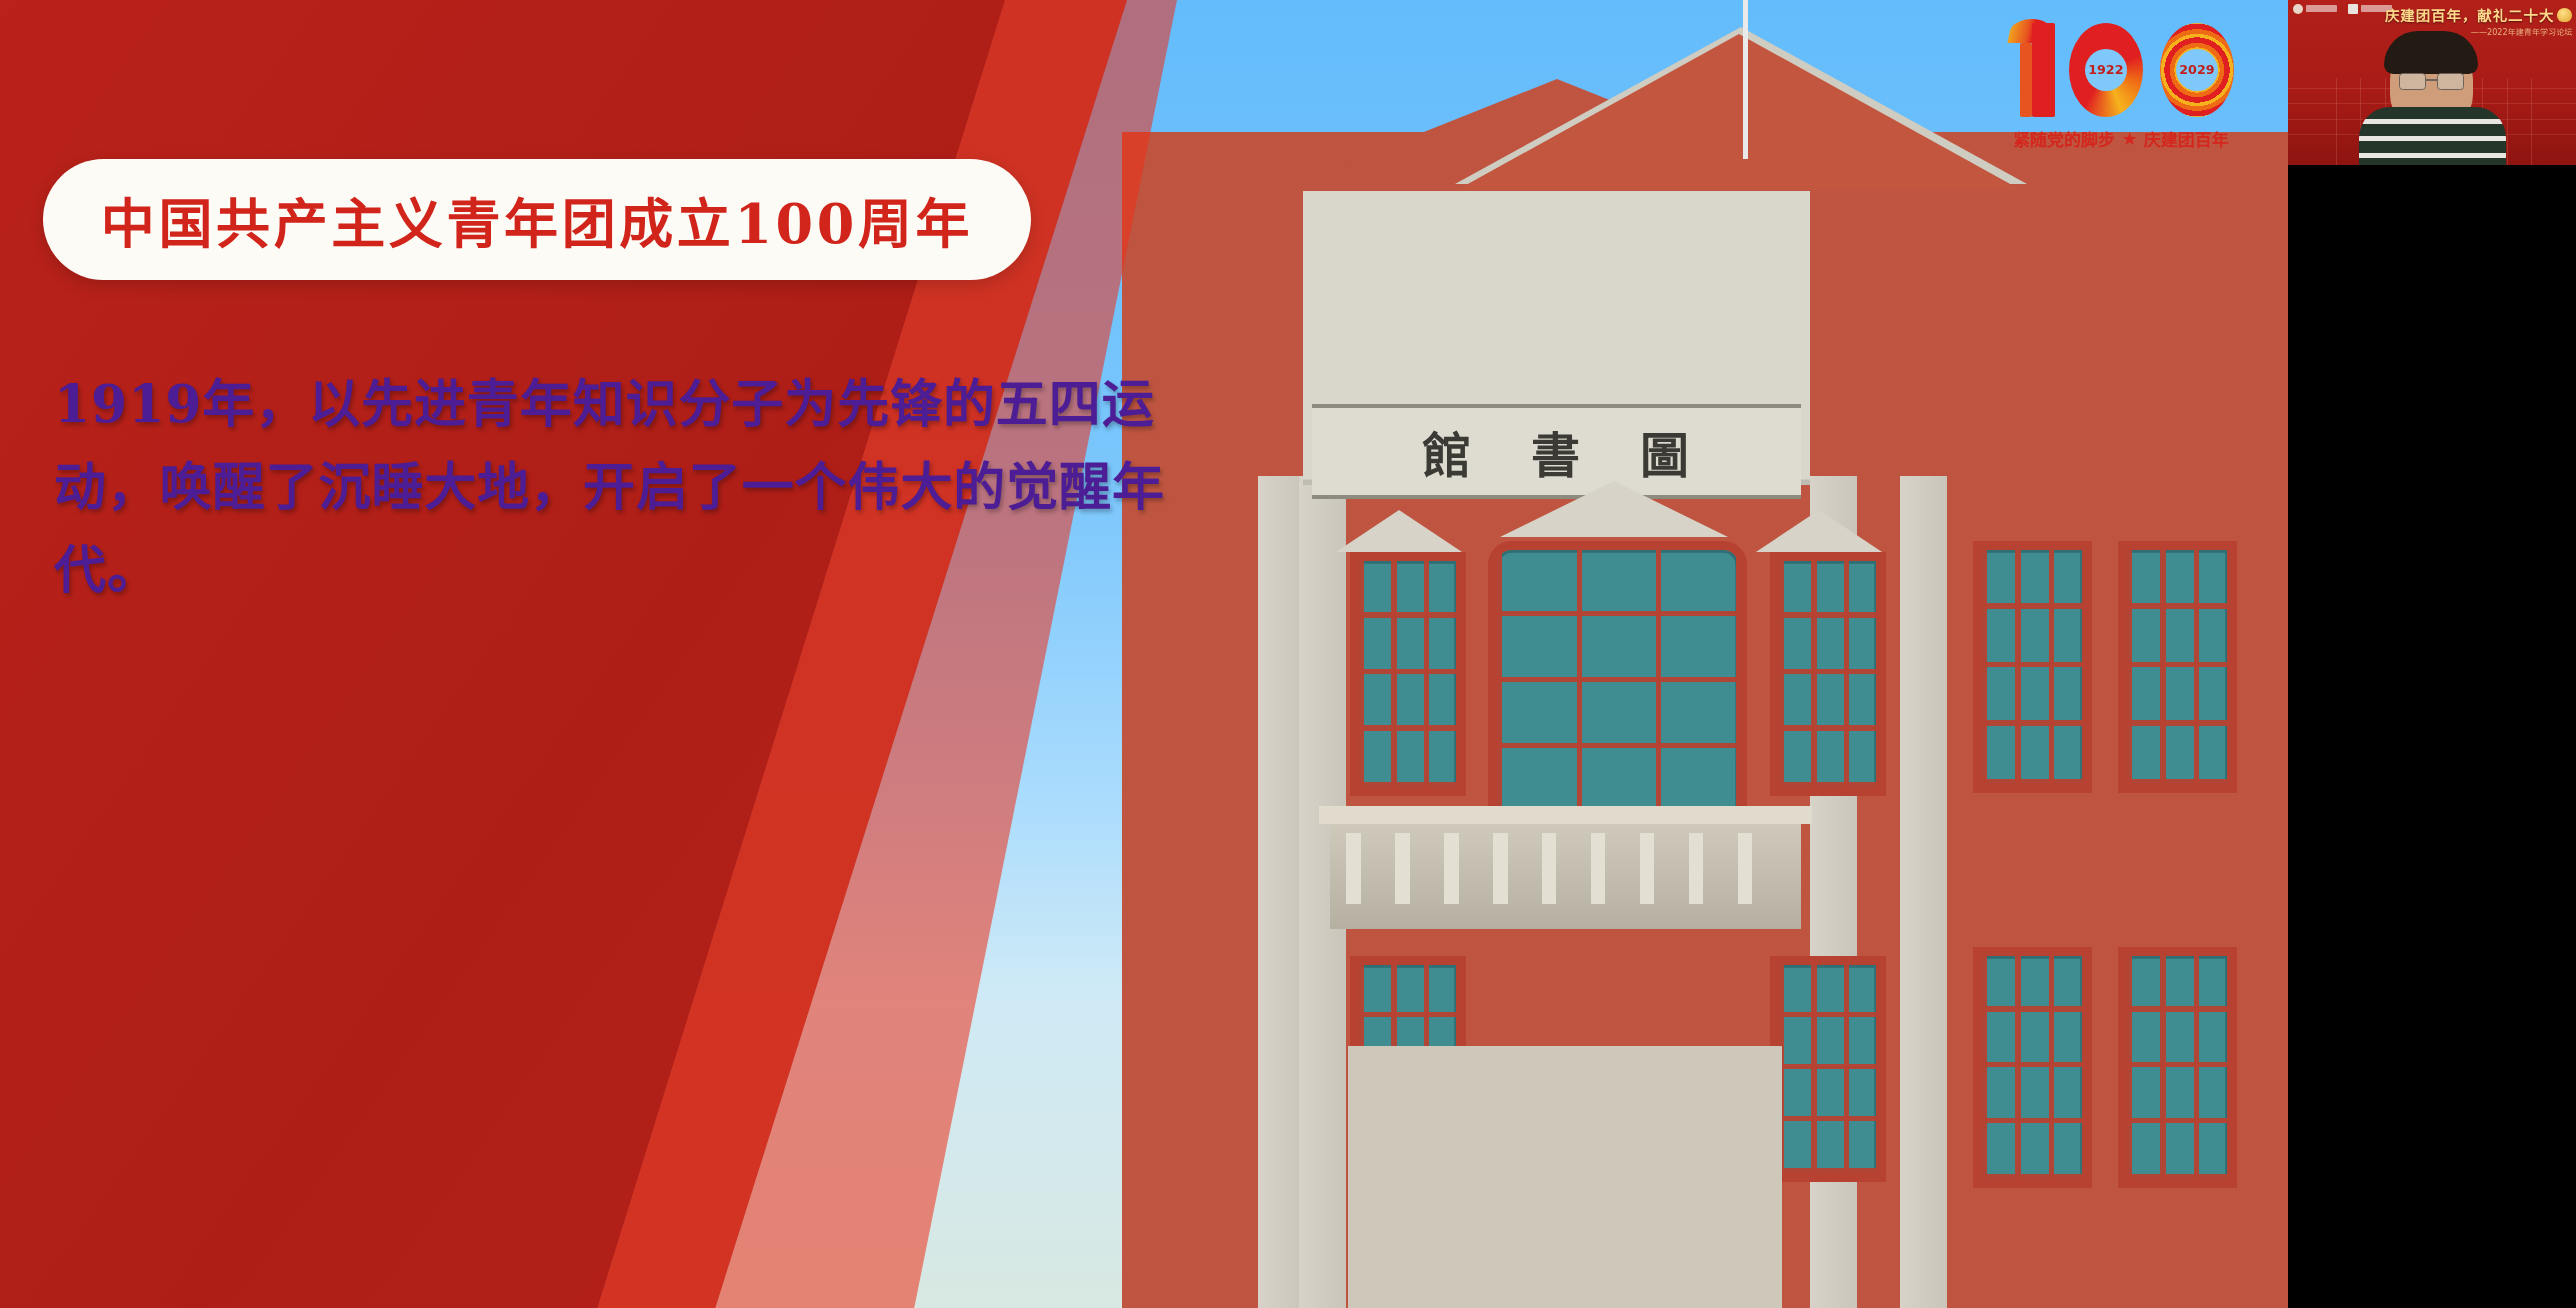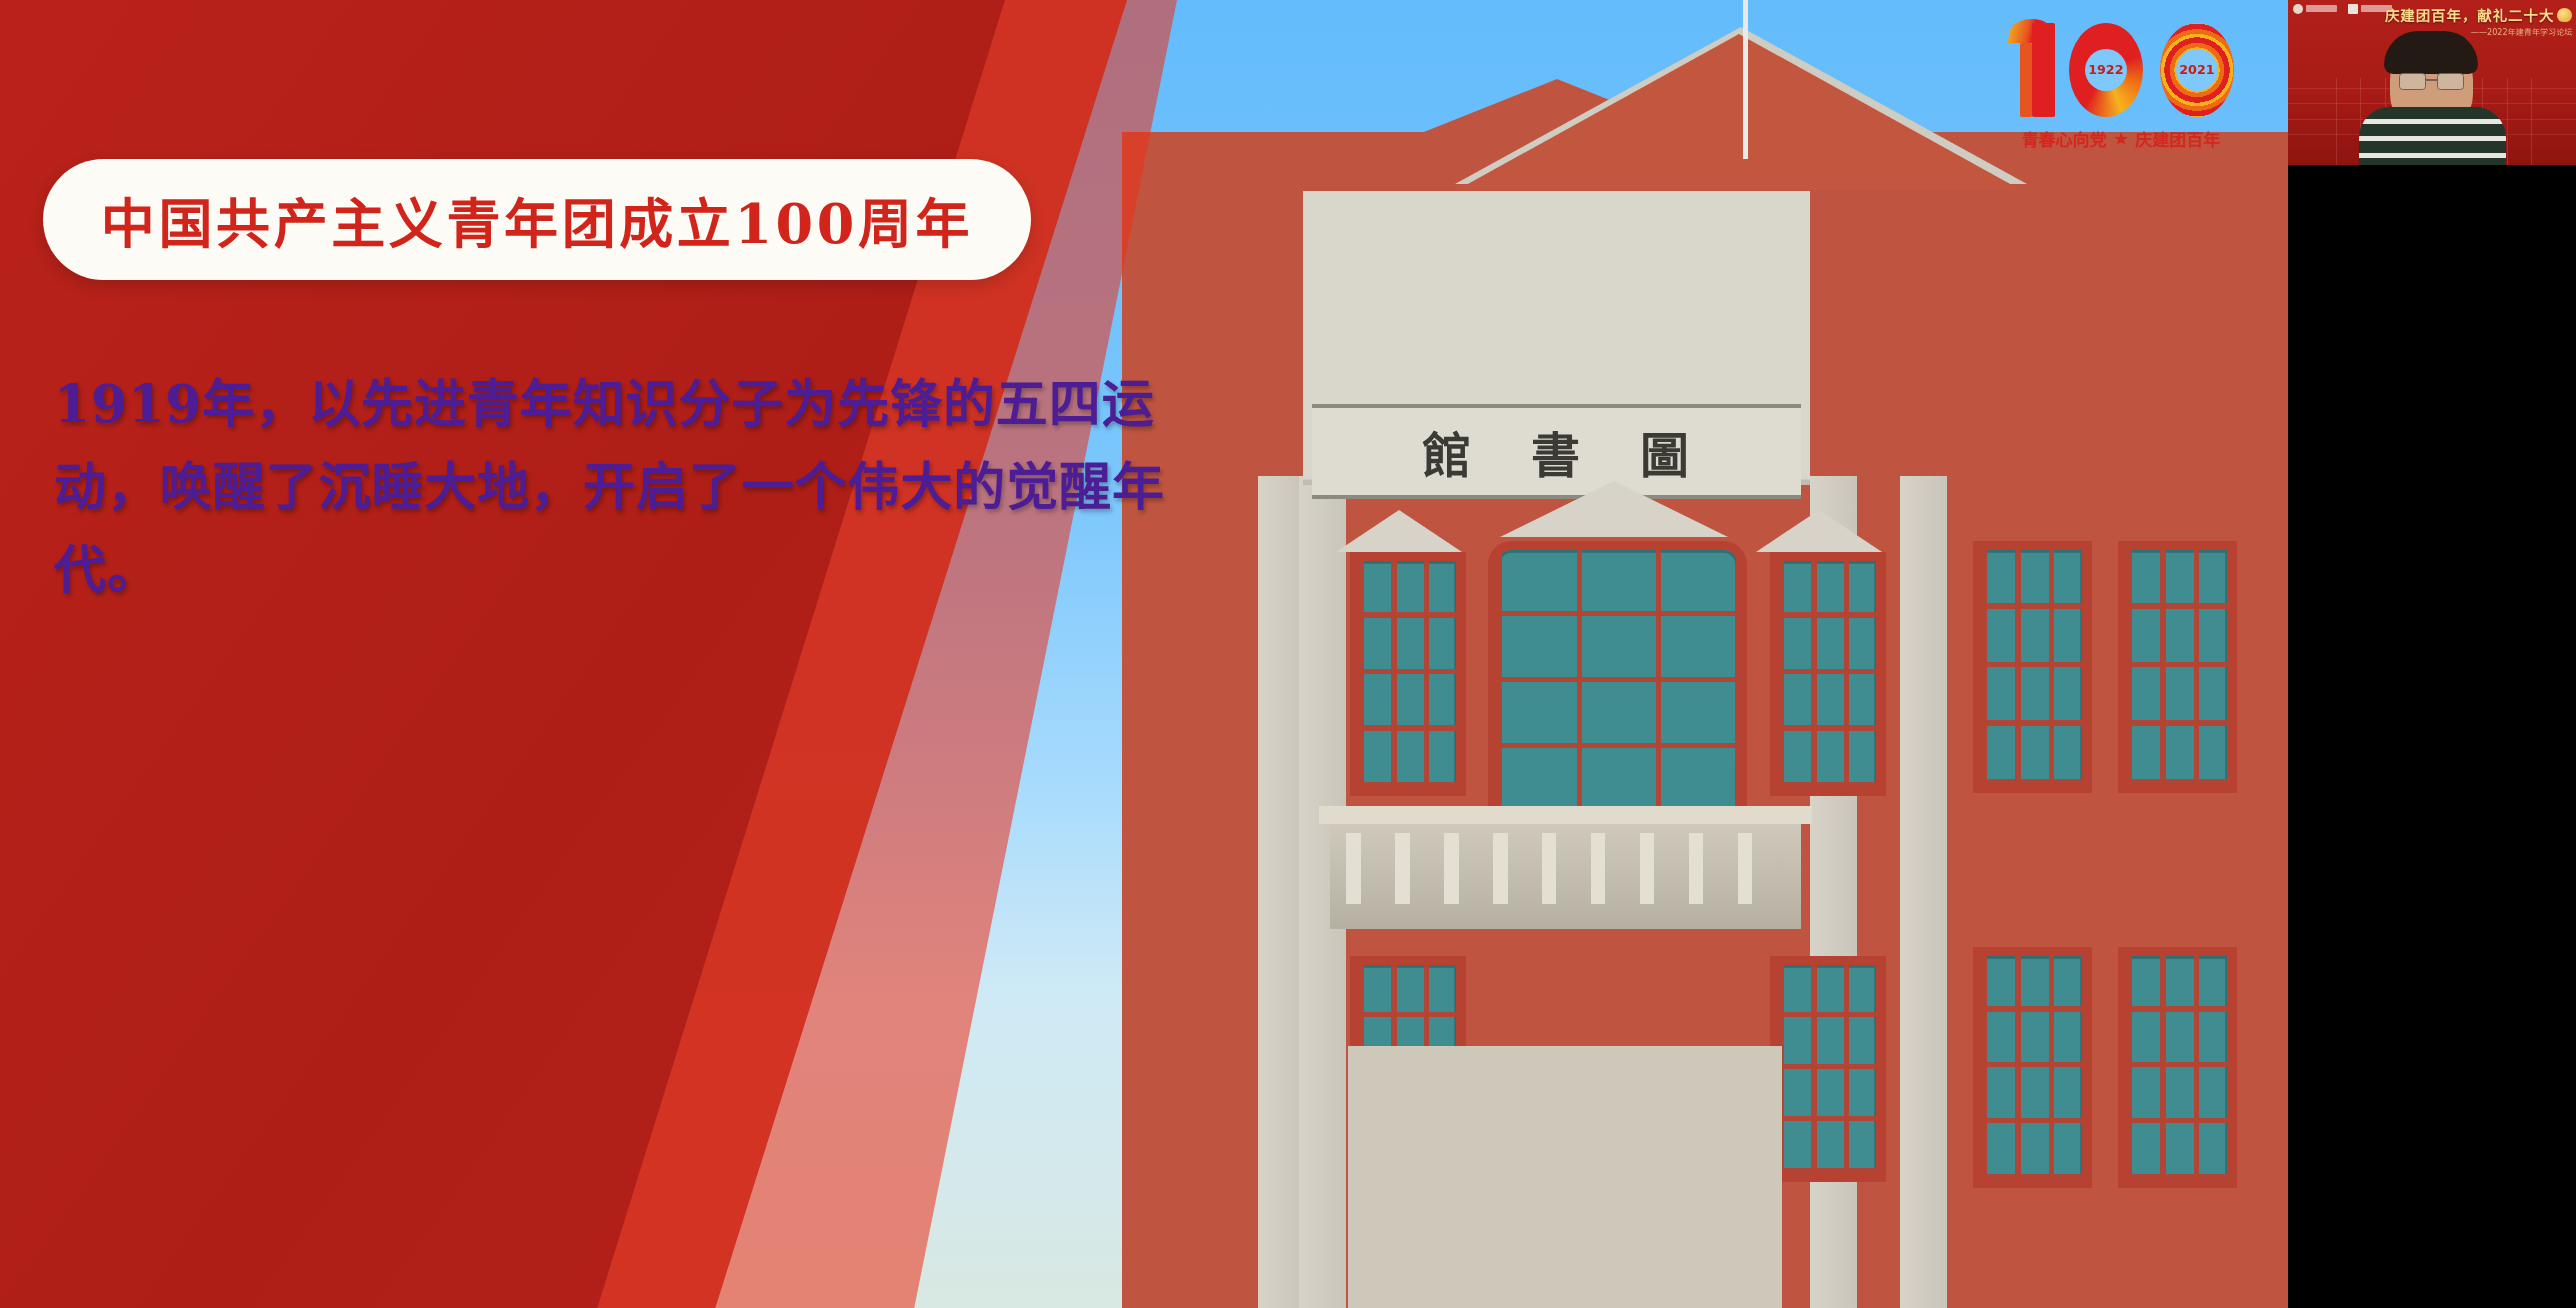--- a/index.html
+++ b/index.html
@@ -228,25 +228,25 @@
         <div class="lg-one">
           <u></u>
           <i></i>
           <i></i>
           <i></i>
         </div>
         <div class="lg-zero">
           <em>1922</em>
         </div>
         <div class="lg-zero rings">
-          <em>2021</em>
+          <em>2029</em>
         </div>
       </div>
       <div class="logo-tag">
-        <span>青春心向党</span>
+        <span>紧随党的脚步</span>
         <span class="star">★</span>
         <span>庆建团百年</span>
       </div>
     </div>
 
     <div class="title-pill">
       <span>中国共产主义青年团成立100周年</span>
     </div>
 
     <div class="body-copy">

